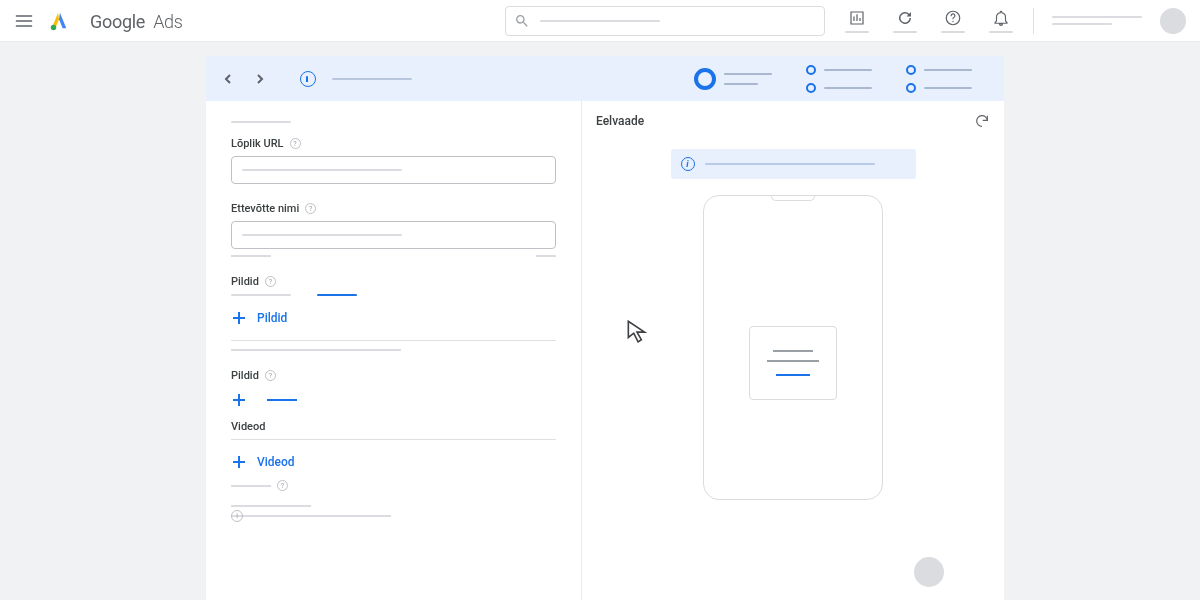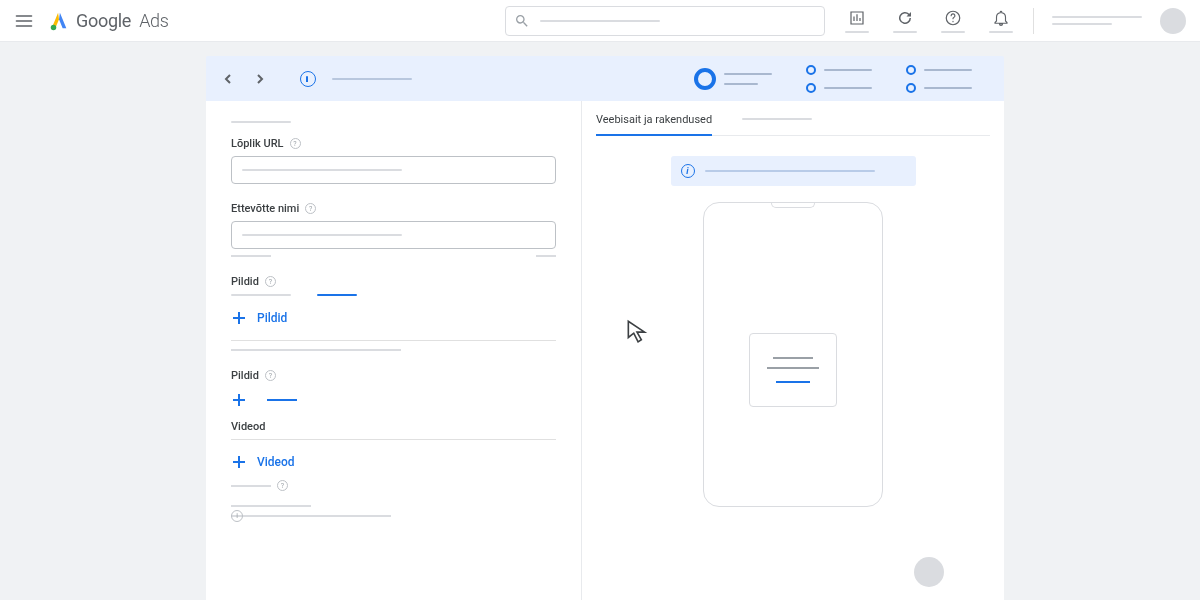--- a/index.html
+++ b/index.html
@@ -8,21 +8,21 @@
 
 .header {
   height: 42px;
   display: flex;
   align-items: center;
   padding: 0 14px;
   border-bottom: 1px solid #e8eaed;
   background: #fff;
 }
 .menu-icon { width: 20px; height: 20px; color: #5f6368; cursor: pointer; }
-.logo-wrap { display: flex; align-items: center; margin-left: 14px; gap: 6px; }
+.logo-wrap { display: flex; align-items: flex-end; margin-left: 14px; gap: 20px; }
 .logo-a svg { width: 22px; height: 22px; display: block; }
 .logo-text { font-size: 18px; color: #5f6368; letter-spacing: -0.3px; }
 .logo-text .g { color: #5f6368; font-weight: 400; }
 .logo-text .ads { color: #5f6368; font-weight: 300; margin-left: 2px; }
 
 .search-wrap {
   margin-left: auto;
   width: 320px;
   height: 30px;
   border: 1px solid #dadce0;
@@ -354,25 +354,30 @@
       <div class="footer-ph-col">
         <div style="width:80px;"></div>
         <div style="width:160px; display:flex; align-items:center; gap:6px;">
           <span style="width:12px;height:12px;border:1px solid #bdc1c6;border-radius:50%;display:inline-flex;align-items:center;justify-content:center;font-size:7px;color:#9aa0a6;">i</span>
           <div style="width:140px;height:2px;background:#dadce0;"></div>
         </div>
       </div>
     </div>
 
     <div class="right-col">
-
-      <div class="tabs-row">
-        <div class="tab">Veebisait ja rakendused</div>
-        <div class="tab-ph"></div>
-      </div>
+      <div class="preview-header">
+        <span class="preview-title">Eelvaade</span>
+        <div class="refresh-icon">
+          <svg viewBox="0 0 24 24">
+              <path d="M20 11A8 8 0 1 0 12 20"></path>
+              <path d="M20 4v7h-7"></path>
+            </svg>
+        </div>
+      </div>
+
 
       <div class="info-banner">
         <div class="ic"></div>
         <div class="ph"></div>
       </div>
 
       <div class="phone-mock">
         <div class="phone-notch"></div>
         <div class="phone-card">
           <div class="l1"></div>

